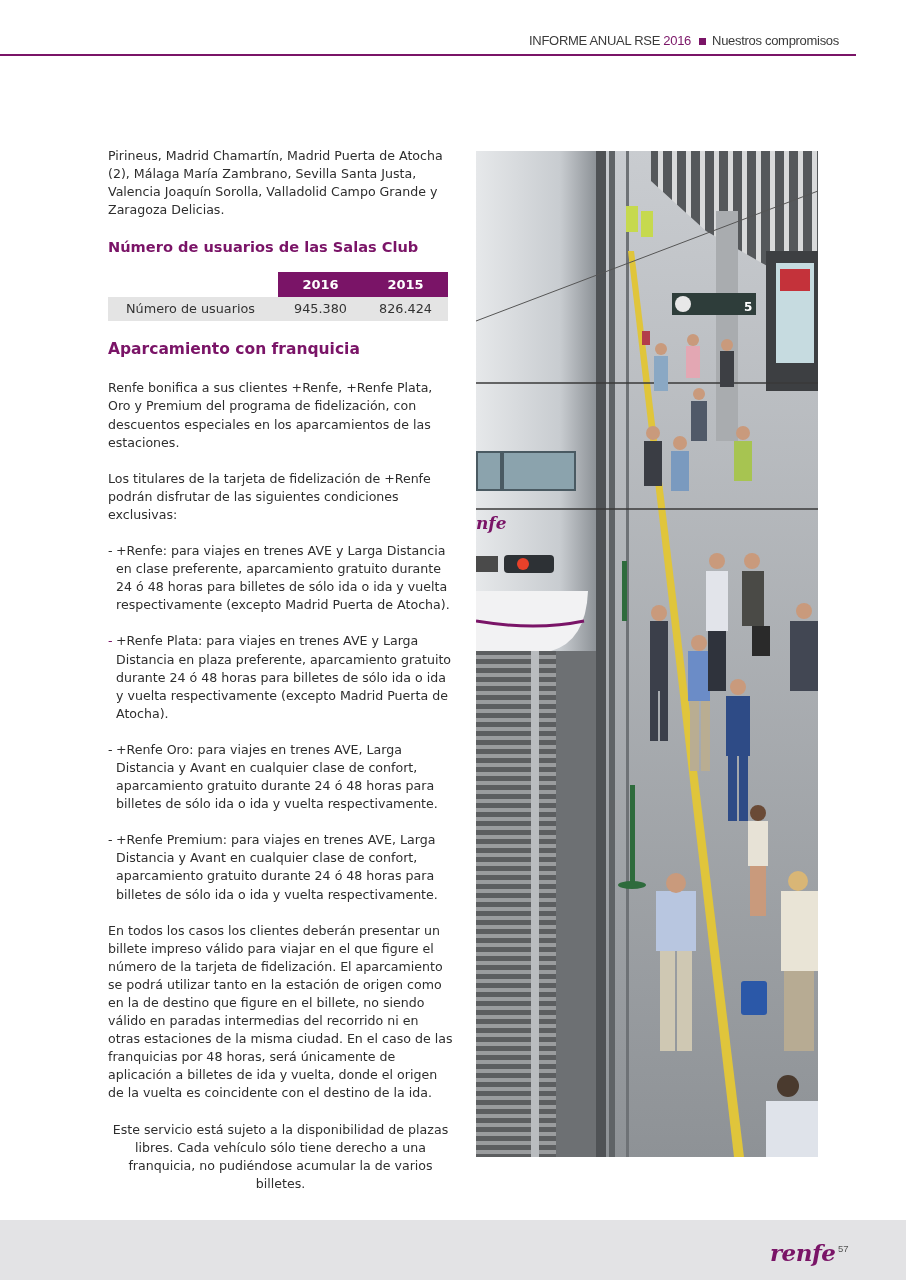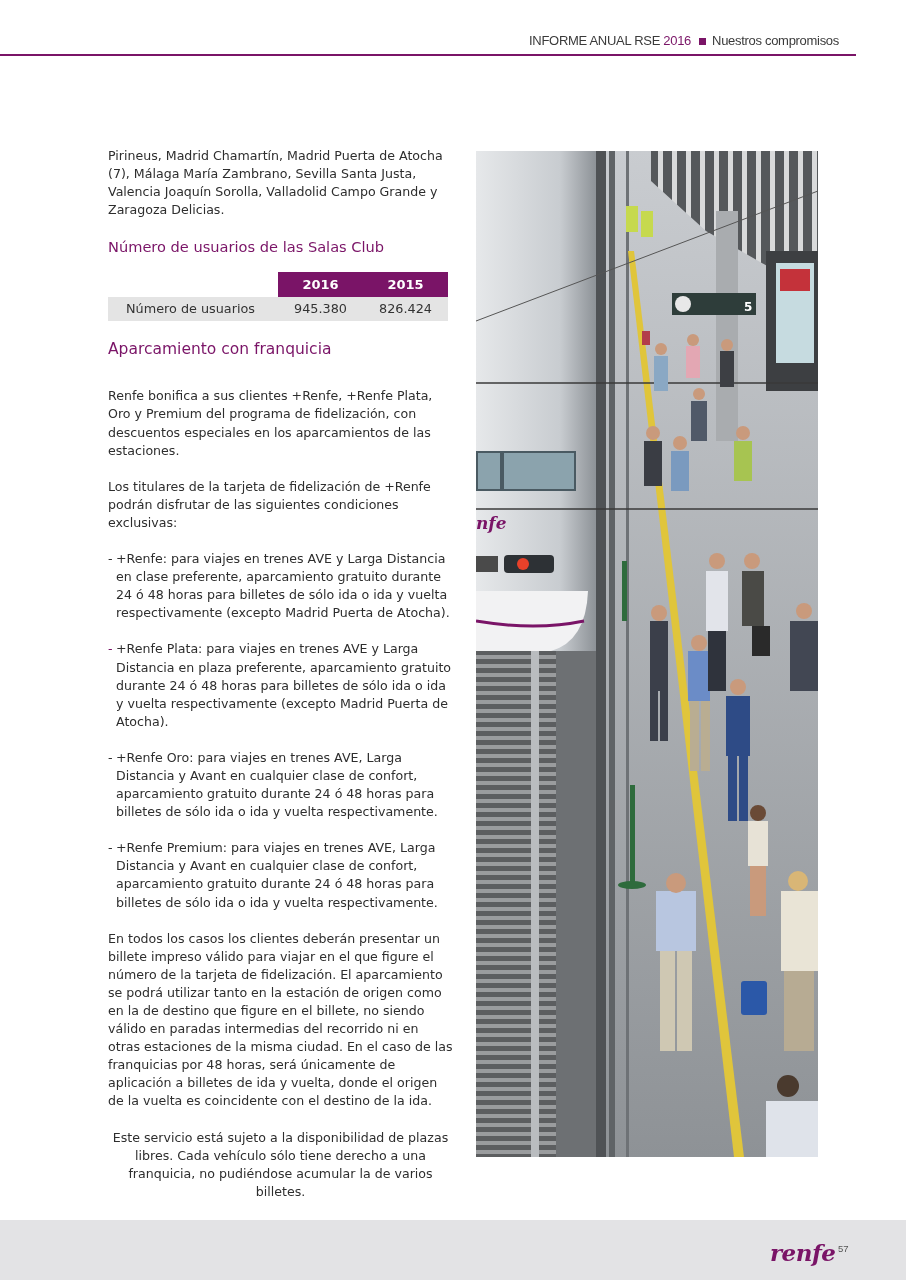--- a/index.html
+++ b/index.html
@@ -20,21 +20,21 @@
     }
     .header-rule { position: absolute; left: 0; top: 54px; width: 856px; height: 1.5px; background: #7a1467; }
 
     
     .col-left {
       position: absolute; left: 108px; top: 147px; width: 345px;
       font-size: 12.6px; line-height: 18.1px; color: #2e2e2e;
     }
     .para { margin: 0; }
     .section-title {
-      color: #7a1467; font-weight: normal; font-size: 14.6px; line-height: 20px;
+      color: #7a1467; font-weight: bold; font-size: 14.6px; line-height: 20px;
     }
 
     
     .users-table { width: 340px; border-collapse: collapse; margin-top: 15px; }
     .users-table th { background: #7a1467; color: #ffffff; font-weight: bold; font-size: 13px; height: 25px; text-align: center; }
     .users-table th.blank { background: transparent; }
     .users-table td { background: #e4e4e4; font-size: 12.8px; height: 24px; text-align: center; color: #333; }
     .users-table td.label { text-align: left; padding-left: 18px; }
 
     .bullet { position: relative; padding-left: 8px; }
@@ -63,21 +63,21 @@
 
 <div class="page-header">
   <div class="header-text">
     <span>INFORME ANUAL RSE</span>
     <span class="year">2016</span><span class="square"></span><span>Nuestros compromisos</span>
   </div>
   <div class="header-rule"></div>
 </div>
 
 <div class="col-left">
-  <p class="para" style="width:342px;">Pirineus, Madrid Chamartín, Madrid Puerta de Atocha (7), Málaga María Zambrano, Sevilla Santa Justa, Valencia Joaquín Sorolla, Valladolid Campo Grande y Zaragoza Delicias.</p>
+  <p class="para" style="width:342px;">Pirineus, Madrid Chamartín, Madrid Puerta de Atocha (2), Málaga María Zambrano, Sevilla Santa Justa, Valencia Joaquín Sorolla, Valladolid Campo Grande y Zaragoza Delicias.</p>
 
   <h2 class="section-title" style="margin-top:18px;">Número de usuarios de las Salas Club</h2>
 
   <table class="users-table">
     <thead>
       <tr>
         <th class="blank" style="width:170px;"></th>
         <th>2016</th>
         <th>2015</th>
       </tr>
@@ -86,21 +86,21 @@
       <tr>
         <td class="label">Número de usuarios</td>
         <td>945.380</td>
         <td>826.424</td>
       </tr>
     </tbody>
   </table>
 
   <h2 class="section-title" style="margin-top:18px; font-size:15.5px;">Aparcamiento con franquicia</h2>
 
-  <p class="para" style="margin-top:28px;">Renfe bonifica a sus clientes +Renfe, +Renfe Plata, Oro y Premium del programa de fidelización, con descuentos especiales en los aparcamientos de las estaciones.</p>
+  <p class="para" style="margin-top:20px;">Renfe bonifica a sus clientes +Renfe, +Renfe Plata, Oro y Premium del programa de fidelización, con descuentos especiales en los aparcamientos de las estaciones.</p>
   <p class="para" style="margin-top:18px;">Los titulares de la tarjeta de fidelización de +Renfe podrán disfrutar de las siguientes condiciones exclusivas:</p>
 
   <div class="bullet" style="margin-top:18px;">
     <span class="dash">-</span>
     <span>+Renfe: para viajes en trenes AVE y Larga Distancia en clase preferente, aparcamiento gratuito durante 24 ó 48 horas para billetes de sólo ida o ida y vuelta respectivamente (excepto Madrid Puerta de Atocha).</span>
   </div>
   <div class="bullet" style="margin-top:18px;">
     <span class="dash" style="color:#7a1467;">-</span>
     <span>+Renfe Plata: para viajes en trenes AVE y Larga Distancia en plaza preferente, aparcamiento gratuito durante 24 ó 48 horas para billetes de sólo ida o ida y vuelta respectivamente (excepto Madrid Puerta de Atocha).</span>
   </div>

